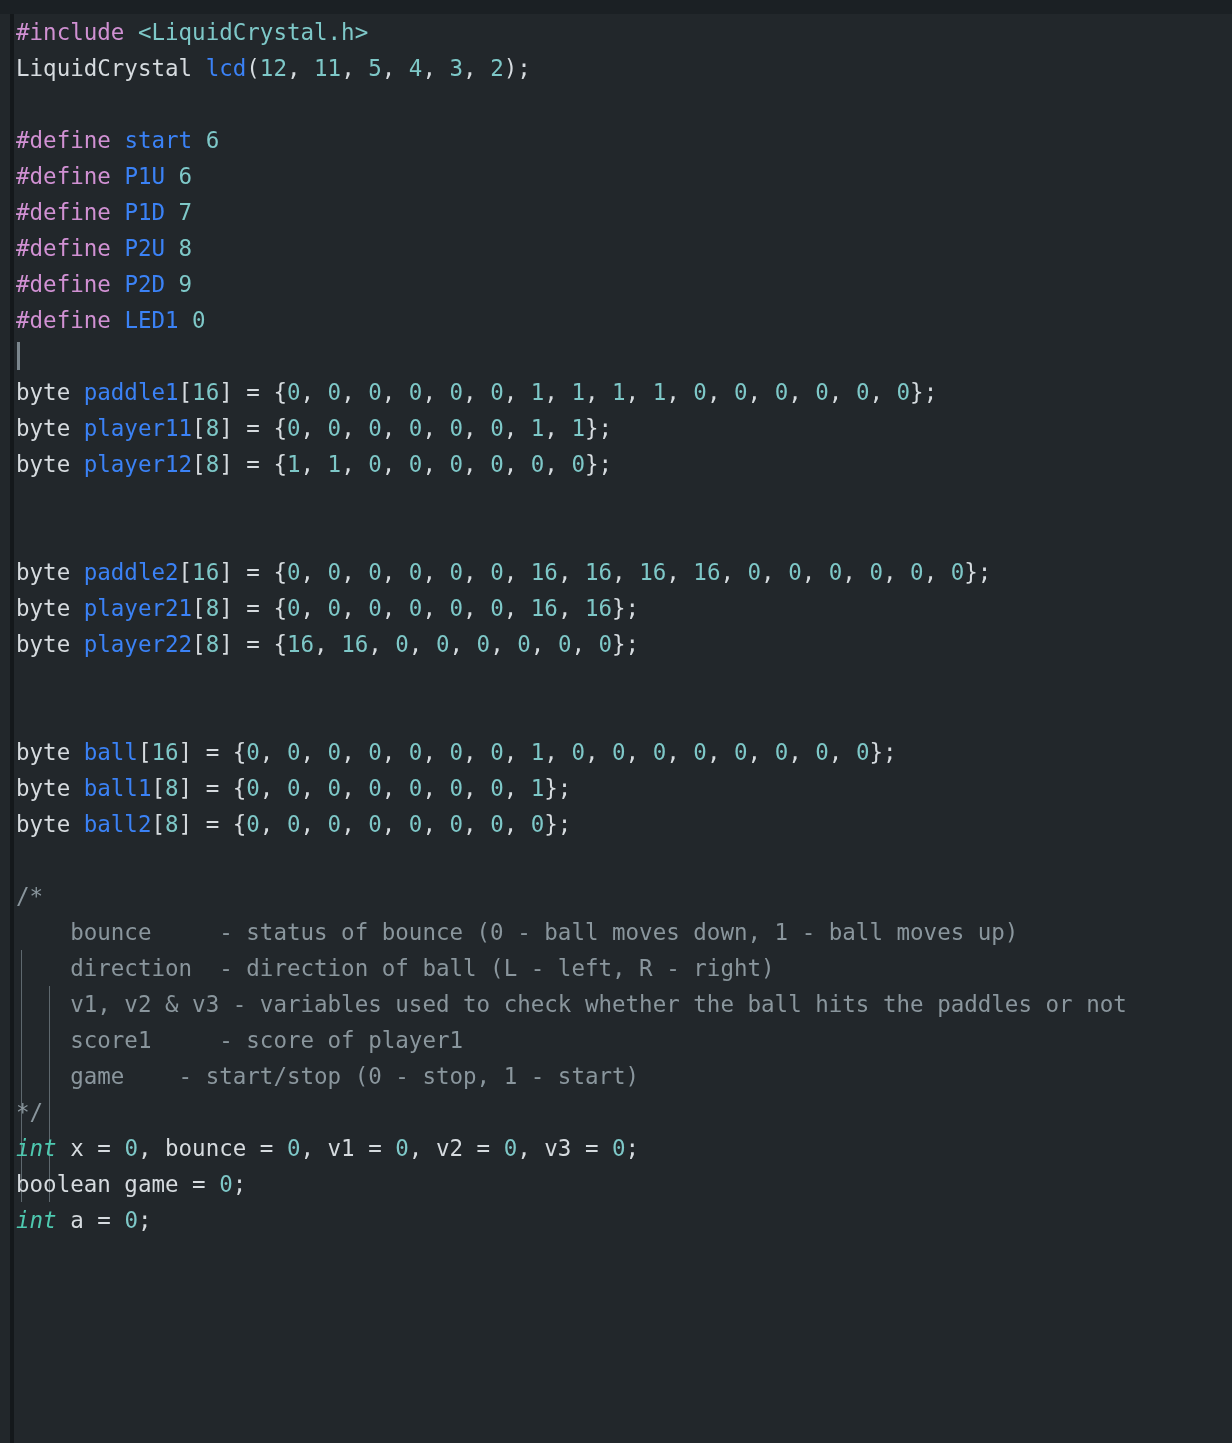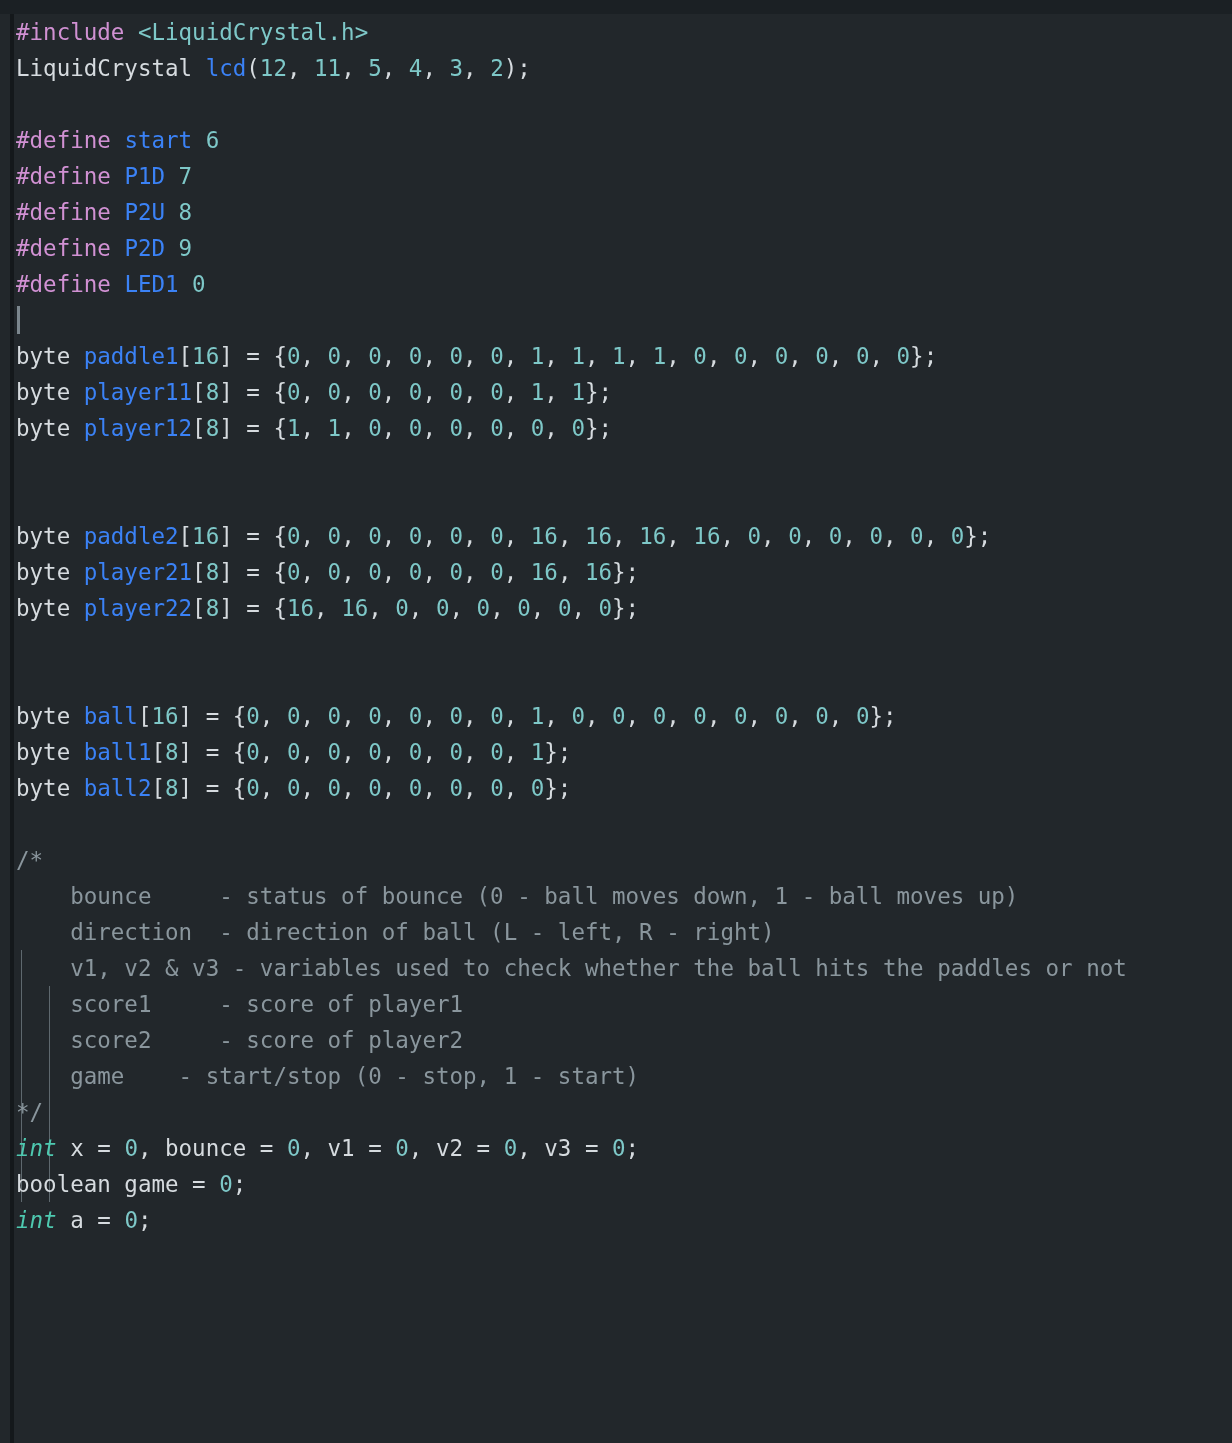--- a/index.html
+++ b/index.html
@@ -110,20 +110,21 @@
     <div id="gutter-bar" style="background: rgb(20, 24, 27);"></div>
 
     <div class="guide" id="guide-a" style="top: 936px; height: 252px; background: rgb(94, 104, 110);"></div>
     <div class="guide" id="guide-b" style="top: 972px; height: 216px; background: rgb(94, 104, 110);"></div>
 
     <div id="code-lines">
         <div class="code-line"><span class="t-pre">#include</span><span class="t-plain"> </span><span class="t-str">&lt;LiquidCrystal.h&gt;</span></div>
         <div class="code-line"><span class="t-plain">LiquidCrystal </span><span class="t-ident">lcd</span><span class="t-plain">(</span><span class="t-num">12</span><span class="t-plain">, </span><span class="t-num">11</span><span class="t-plain">, </span><span class="t-num">5</span><span class="t-plain">, </span><span class="t-num">4</span><span class="t-plain">, </span><span class="t-num">3</span><span class="t-plain">, </span><span class="t-num">2</span><span class="t-plain">);</span></div>
         <div class="code-line"></div>
         <div class="code-line"><span class="t-pre">#define</span><span class="t-plain"> </span><span class="t-ident">start</span><span class="t-plain"> </span><span class="t-num">6</span></div>
+        <div class="code-line"><span class="t-pre">#define</span><span class="t-plain"> </span><span class="t-ident">P1U</span><span class="t-plain"> </span><span class="t-num">6</span></div>
         <div class="code-line"><span class="t-pre">#define</span><span class="t-plain"> </span><span class="t-ident">P1D</span><span class="t-plain"> </span><span class="t-num">7</span></div>
         <div class="code-line"><span class="t-pre">#define</span><span class="t-plain"> </span><span class="t-ident">P2U</span><span class="t-plain"> </span><span class="t-num">8</span></div>
         <div class="code-line"><span class="t-pre">#define</span><span class="t-plain"> </span><span class="t-ident">P2D</span><span class="t-plain"> </span><span class="t-num">9</span></div>
         <div class="code-line"><span class="t-pre">#define</span><span class="t-plain"> </span><span class="t-ident">LED1</span><span class="t-plain"> </span><span class="t-num">0</span></div>
         <div class="code-line"><div id="caret" style="left: 17px; top: 4px; background: rgb(123, 134, 141);"></div></div>
         <div class="code-line"><span class="t-plain">byte </span><span class="t-ident">paddle1</span><span class="t-plain">[</span><span class="t-num">16</span><span class="t-plain">] = {</span><span class="t-num">0</span><span class="t-plain">, </span><span class="t-num">0</span><span class="t-plain">, </span><span class="t-num">0</span><span class="t-plain">, </span><span class="t-num">0</span><span class="t-plain">, </span><span class="t-num">0</span><span class="t-plain">, </span><span class="t-num">0</span><span class="t-plain">, </span><span class="t-num">1</span><span class="t-plain">, </span><span class="t-num">1</span><span class="t-plain">, </span><span class="t-num">1</span><span class="t-plain">, </span><span class="t-num">1</span><span class="t-plain">, </span><span class="t-num">0</span><span class="t-plain">, </span><span class="t-num">0</span><span class="t-plain">, </span><span class="t-num">0</span><span class="t-plain">, </span><span class="t-num">0</span><span class="t-plain">, </span><span class="t-num">0</span><span class="t-plain">, </span><span class="t-num">0</span><span class="t-plain">};</span></div>
         <div class="code-line"><span class="t-plain">byte </span><span class="t-ident">player11</span><span class="t-plain">[</span><span class="t-num">8</span><span class="t-plain">] = {</span><span class="t-num">0</span><span class="t-plain">, </span><span class="t-num">0</span><span class="t-plain">, </span><span class="t-num">0</span><span class="t-plain">, </span><span class="t-num">0</span><span class="t-plain">, </span><span class="t-num">0</span><span class="t-plain">, </span><span class="t-num">0</span><span class="t-plain">, </span><span class="t-num">1</span><span class="t-plain">, </span><span class="t-num">1</span><span class="t-plain">};</span></div>
         <div class="code-line"><span class="t-plain">byte </span><span class="t-ident">player12</span><span class="t-plain">[</span><span class="t-num">8</span><span class="t-plain">] = {</span><span class="t-num">1</span><span class="t-plain">, </span><span class="t-num">1</span><span class="t-plain">, </span><span class="t-num">0</span><span class="t-plain">, </span><span class="t-num">0</span><span class="t-plain">, </span><span class="t-num">0</span><span class="t-plain">, </span><span class="t-num">0</span><span class="t-plain">, </span><span class="t-num">0</span><span class="t-plain">, </span><span class="t-num">0</span><span class="t-plain">};</span></div>
         <div class="code-line"></div>
         <div class="code-line"></div>
@@ -134,21 +135,20 @@
         <div class="code-line"></div>
         <div class="code-line"><span class="t-plain">byte </span><span class="t-ident">ball</span><span class="t-plain">[</span><span class="t-num">16</span><span class="t-plain">] = {</span><span class="t-num">0</span><span class="t-plain">, </span><span class="t-num">0</span><span class="t-plain">, </span><span class="t-num">0</span><span class="t-plain">, </span><span class="t-num">0</span><span class="t-plain">, </span><span class="t-num">0</span><span class="t-plain">, </span><span class="t-num">0</span><span class="t-plain">, </span><span class="t-num">0</span><span class="t-plain">, </span><span class="t-num">1</span><span class="t-plain">, </span><span class="t-num">0</span><span class="t-plain">, </span><span class="t-num">0</span><span class="t-plain">, </span><span class="t-num">0</span><span class="t-plain">, </span><span class="t-num">0</span><span class="t-plain">, </span><span class="t-num">0</span><span class="t-plain">, </span><span class="t-num">0</span><span class="t-plain">, </span><span class="t-num">0</span><span class="t-plain">, </span><span class="t-num">0</span><span class="t-plain">};</span></div>
         <div class="code-line"><span class="t-plain">byte </span><span class="t-ident">ball1</span><span class="t-plain">[</span><span class="t-num">8</span><span class="t-plain">] = {</span><span class="t-num">0</span><span class="t-plain">, </span><span class="t-num">0</span><span class="t-plain">, </span><span class="t-num">0</span><span class="t-plain">, </span><span class="t-num">0</span><span class="t-plain">, </span><span class="t-num">0</span><span class="t-plain">, </span><span class="t-num">0</span><span class="t-plain">, </span><span class="t-num">0</span><span class="t-plain">, </span><span class="t-num">1</span><span class="t-plain">};</span></div>
         <div class="code-line"><span class="t-plain">byte </span><span class="t-ident">ball2</span><span class="t-plain">[</span><span class="t-num">8</span><span class="t-plain">] = {</span><span class="t-num">0</span><span class="t-plain">, </span><span class="t-num">0</span><span class="t-plain">, </span><span class="t-num">0</span><span class="t-plain">, </span><span class="t-num">0</span><span class="t-plain">, </span><span class="t-num">0</span><span class="t-plain">, </span><span class="t-num">0</span><span class="t-plain">, </span><span class="t-num">0</span><span class="t-plain">, </span><span class="t-num">0</span><span class="t-plain">};</span></div>
         <div class="code-line"></div>
         <div class="code-line"><span class="t-comment">/*</span></div>
         <div class="code-line"><span class="t-comment">    bounce     - status of bounce (0 - ball moves down, 1 - ball moves up)</span></div>
         <div class="code-line"><span class="t-comment">    direction  - direction of ball (L - left, R - right)</span></div>
         <div class="code-line"><span class="t-comment">    v1, v2 &amp; v3 - variables used to check whether the ball hits the paddles or not</span></div>
         <div class="code-line"><span class="t-comment">    score1     - score of player1</span></div>
-        <div class="code-line"><span class="t-comment">    score2     - score of player2</span></div>
         <div class="code-line"><span class="t-comment">    game    - start/stop (0 - stop, 1 - start)</span></div>
         <div class="code-line"><span class="t-comment">*/</span></div>
         <div class="code-line"><span class="t-kw">int</span><span class="t-plain"> x = </span><span class="t-num">0</span><span class="t-plain">, bounce = </span><span class="t-num">0</span><span class="t-plain">, v1 = </span><span class="t-num">0</span><span class="t-plain">, v2 = </span><span class="t-num">0</span><span class="t-plain">, v3 = </span><span class="t-num">0</span><span class="t-plain">;</span></div>
         <div class="code-line"><span class="t-plain">boolean game = </span><span class="t-num">0</span><span class="t-plain">;</span></div>
         <div class="code-line"><span class="t-kw">int</span><span class="t-plain"> a = </span><span class="t-num">0</span><span class="t-plain">;</span></div>
       </div>
   </div>
 
 </div>
 

